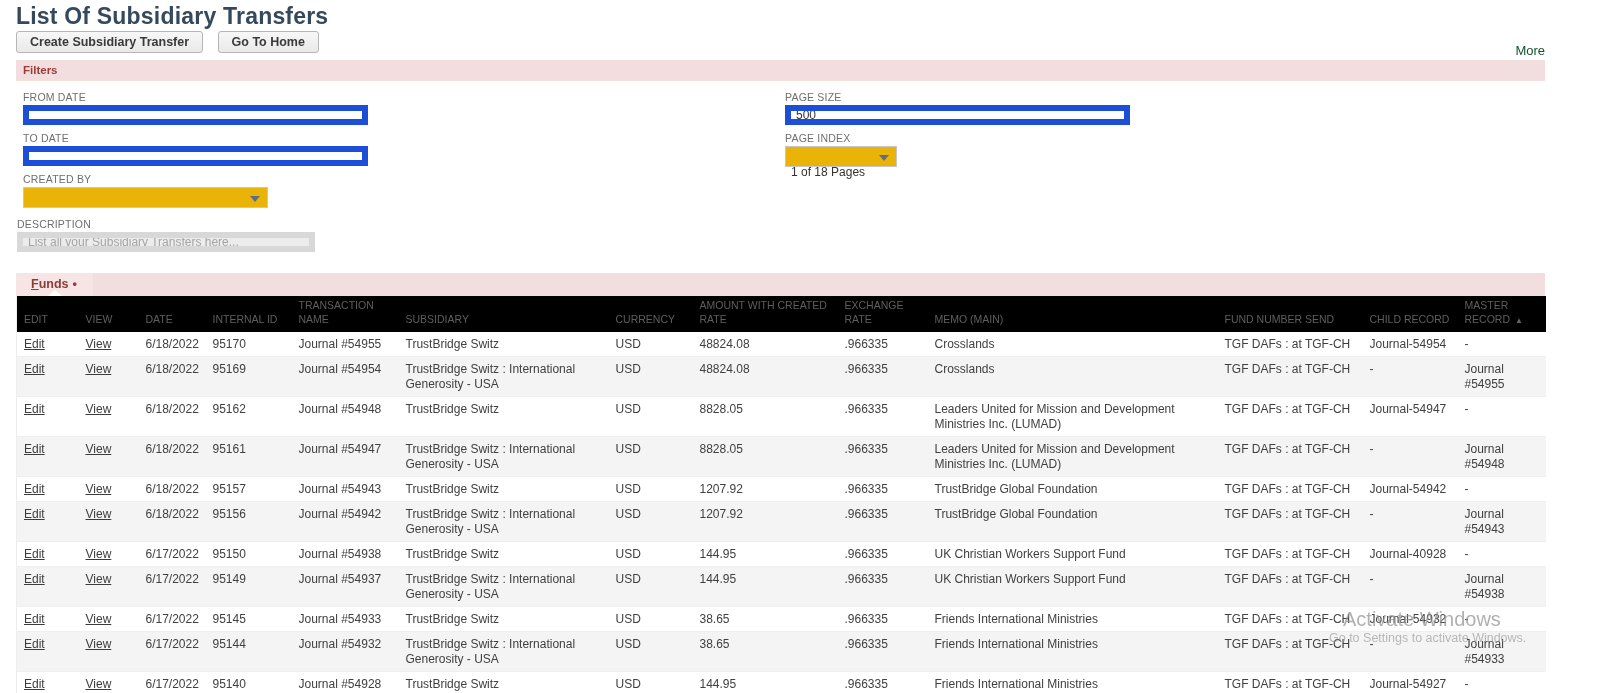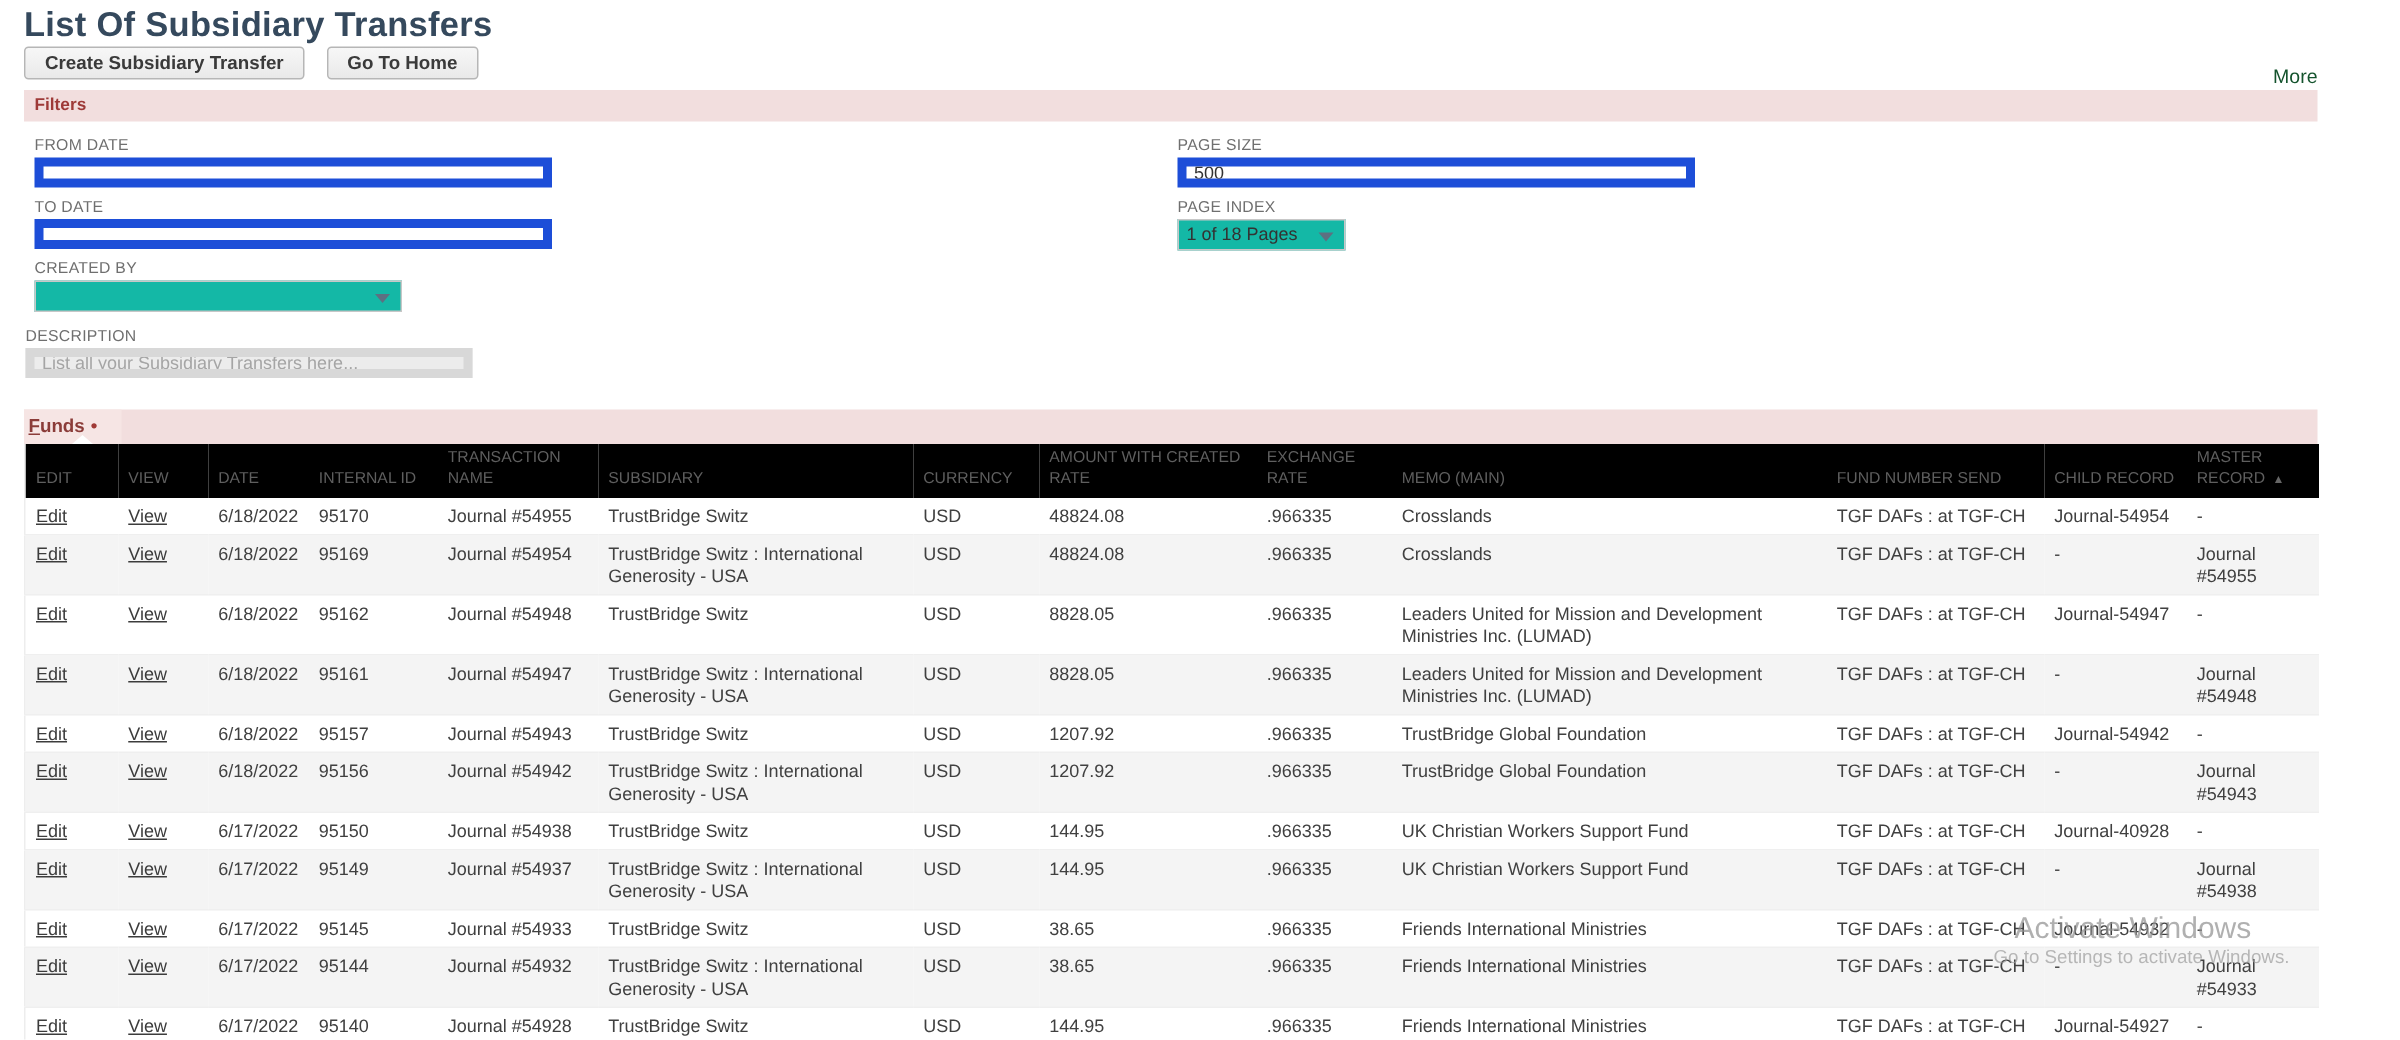--- a/index.html
+++ b/index.html
@@ -19,26 +19,26 @@
   .section-bar { position: absolute; left: 16px; width: 1529px; background: #f2dede; }
   .filters-bar { top: 60px; height: 21px; }
   .filters-bar span { display: inline-block; padding-left: 7px; font-size: 11.5px; font-weight: bold; color: #9e3a38; line-height: 21px; }
 
   
   .f-field { position: absolute; }
   .f-label { display: block; font-size: 10.5px; color: #6f6f6f; letter-spacing: 0.2px; margin-bottom: 2px; }
   .f-input { display: block; height: 20px; border: 6px solid #1d4ed8; background: #fff; font-family: "Liberation Sans", sans-serif; font-size: 12px; color: #333; padding: 0 5px; outline: none; }
   .f-input.gray { background: #ececec; border-color: #d8d8d8; }
   .f-input.gray::placeholder { color: #a5a5a5; opacity: 1; }
-  .f-select { position: relative; height: 21px; border: 1px solid #c7c7c7; background: #14b8a6; font-size: 12px; color: #333; line-height: 19px; padding: 0 22px 0 5px; cursor: pointer; }
+  .f-select { position: relative; height: 21px; border: 1px solid #c7c7c7; background: #eab308; font-size: 12px; color: #333; line-height: 19px; padding: 16px 22px 0 5px; cursor: pointer; }
   .caret { position: absolute; right: 7px; top: 50%; margin-top: -2px; width: 0; height: 0; border-left: 5px solid transparent; border-right: 5px solid transparent; border-top: 6px solid #5d7081; }
 
   
   .funds-bar { top: 273px; height: 23px; }
-  .funds-tab { position: absolute; left: 0; top: 0; height: 23px; padding: 0 16px 0 3px; background: #f6e5e4; cursor: pointer; }
+  .funds-tab { position: absolute; left: 0; top: 0; height: 23px; padding: 0 16px 0 15px; background: #f6e5e4; cursor: pointer; }
   .funds-tab .notch { position: absolute; left: 32px; bottom: 0; width: 0; height: 0; border-left: 7px solid transparent; border-right: 7px solid transparent; border-bottom: 6px solid #fff; }
   .funds-label { font-size: 12.5px; font-weight: bold; color: #8b3c39; line-height: 23px; }
   .funds-label .fl { text-decoration: underline; }
   .funds-bullet { color: #a03a36; font-weight: bold; margin-left: 4px; font-size: 12.5px; }
 
   
   .funds-table { position: absolute; left: 16px; top: 296px; width: 1529px; border-collapse: collapse; table-layout: fixed; border-left: 1px solid #ededed; }
   .funds-table th { background: #000000; color: #5f5f5f; font-size: 10.5px; font-weight: 400; text-align: left; vertical-align: bottom; height: 34px; padding: 3px 8px 6px 7px; line-height: 1.3; }
   .funds-table td { font-size: 12px; color: #404040; padding: 5px 8px 4px 7px; vertical-align: top; line-height: 1.25; }
   .funds-table tbody tr { border-bottom: 1px solid #efefef; background: #fff; }

